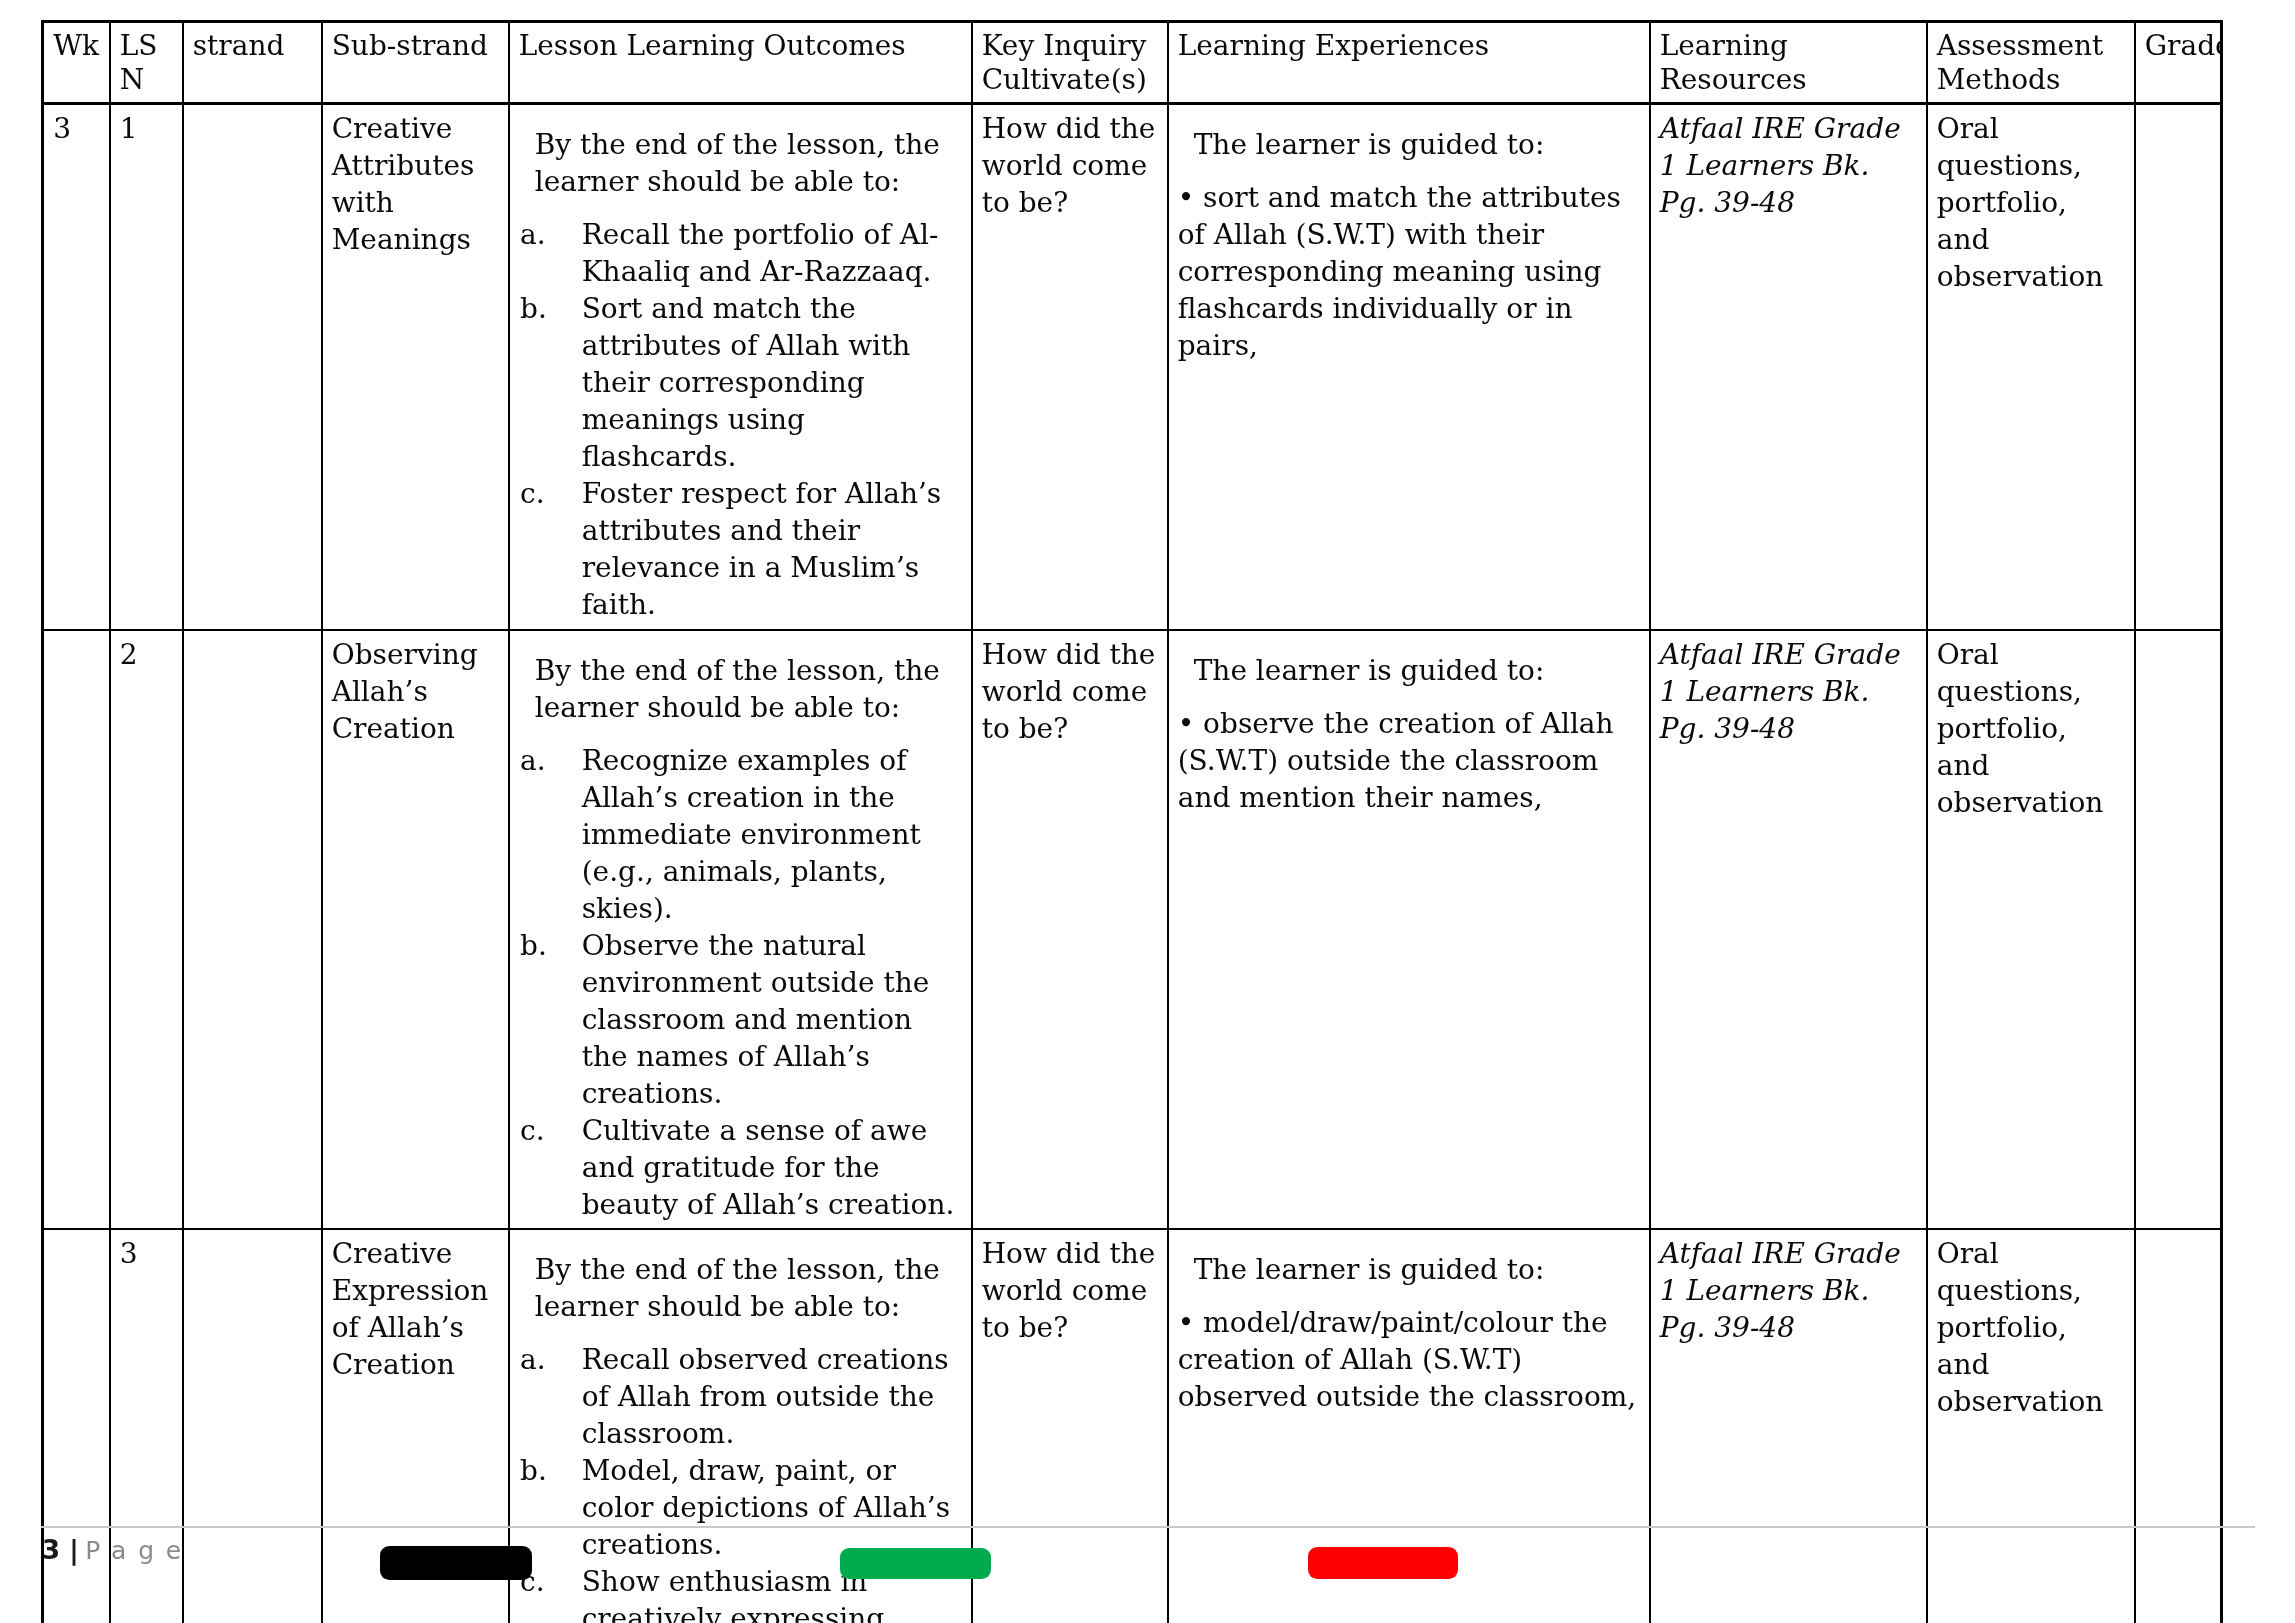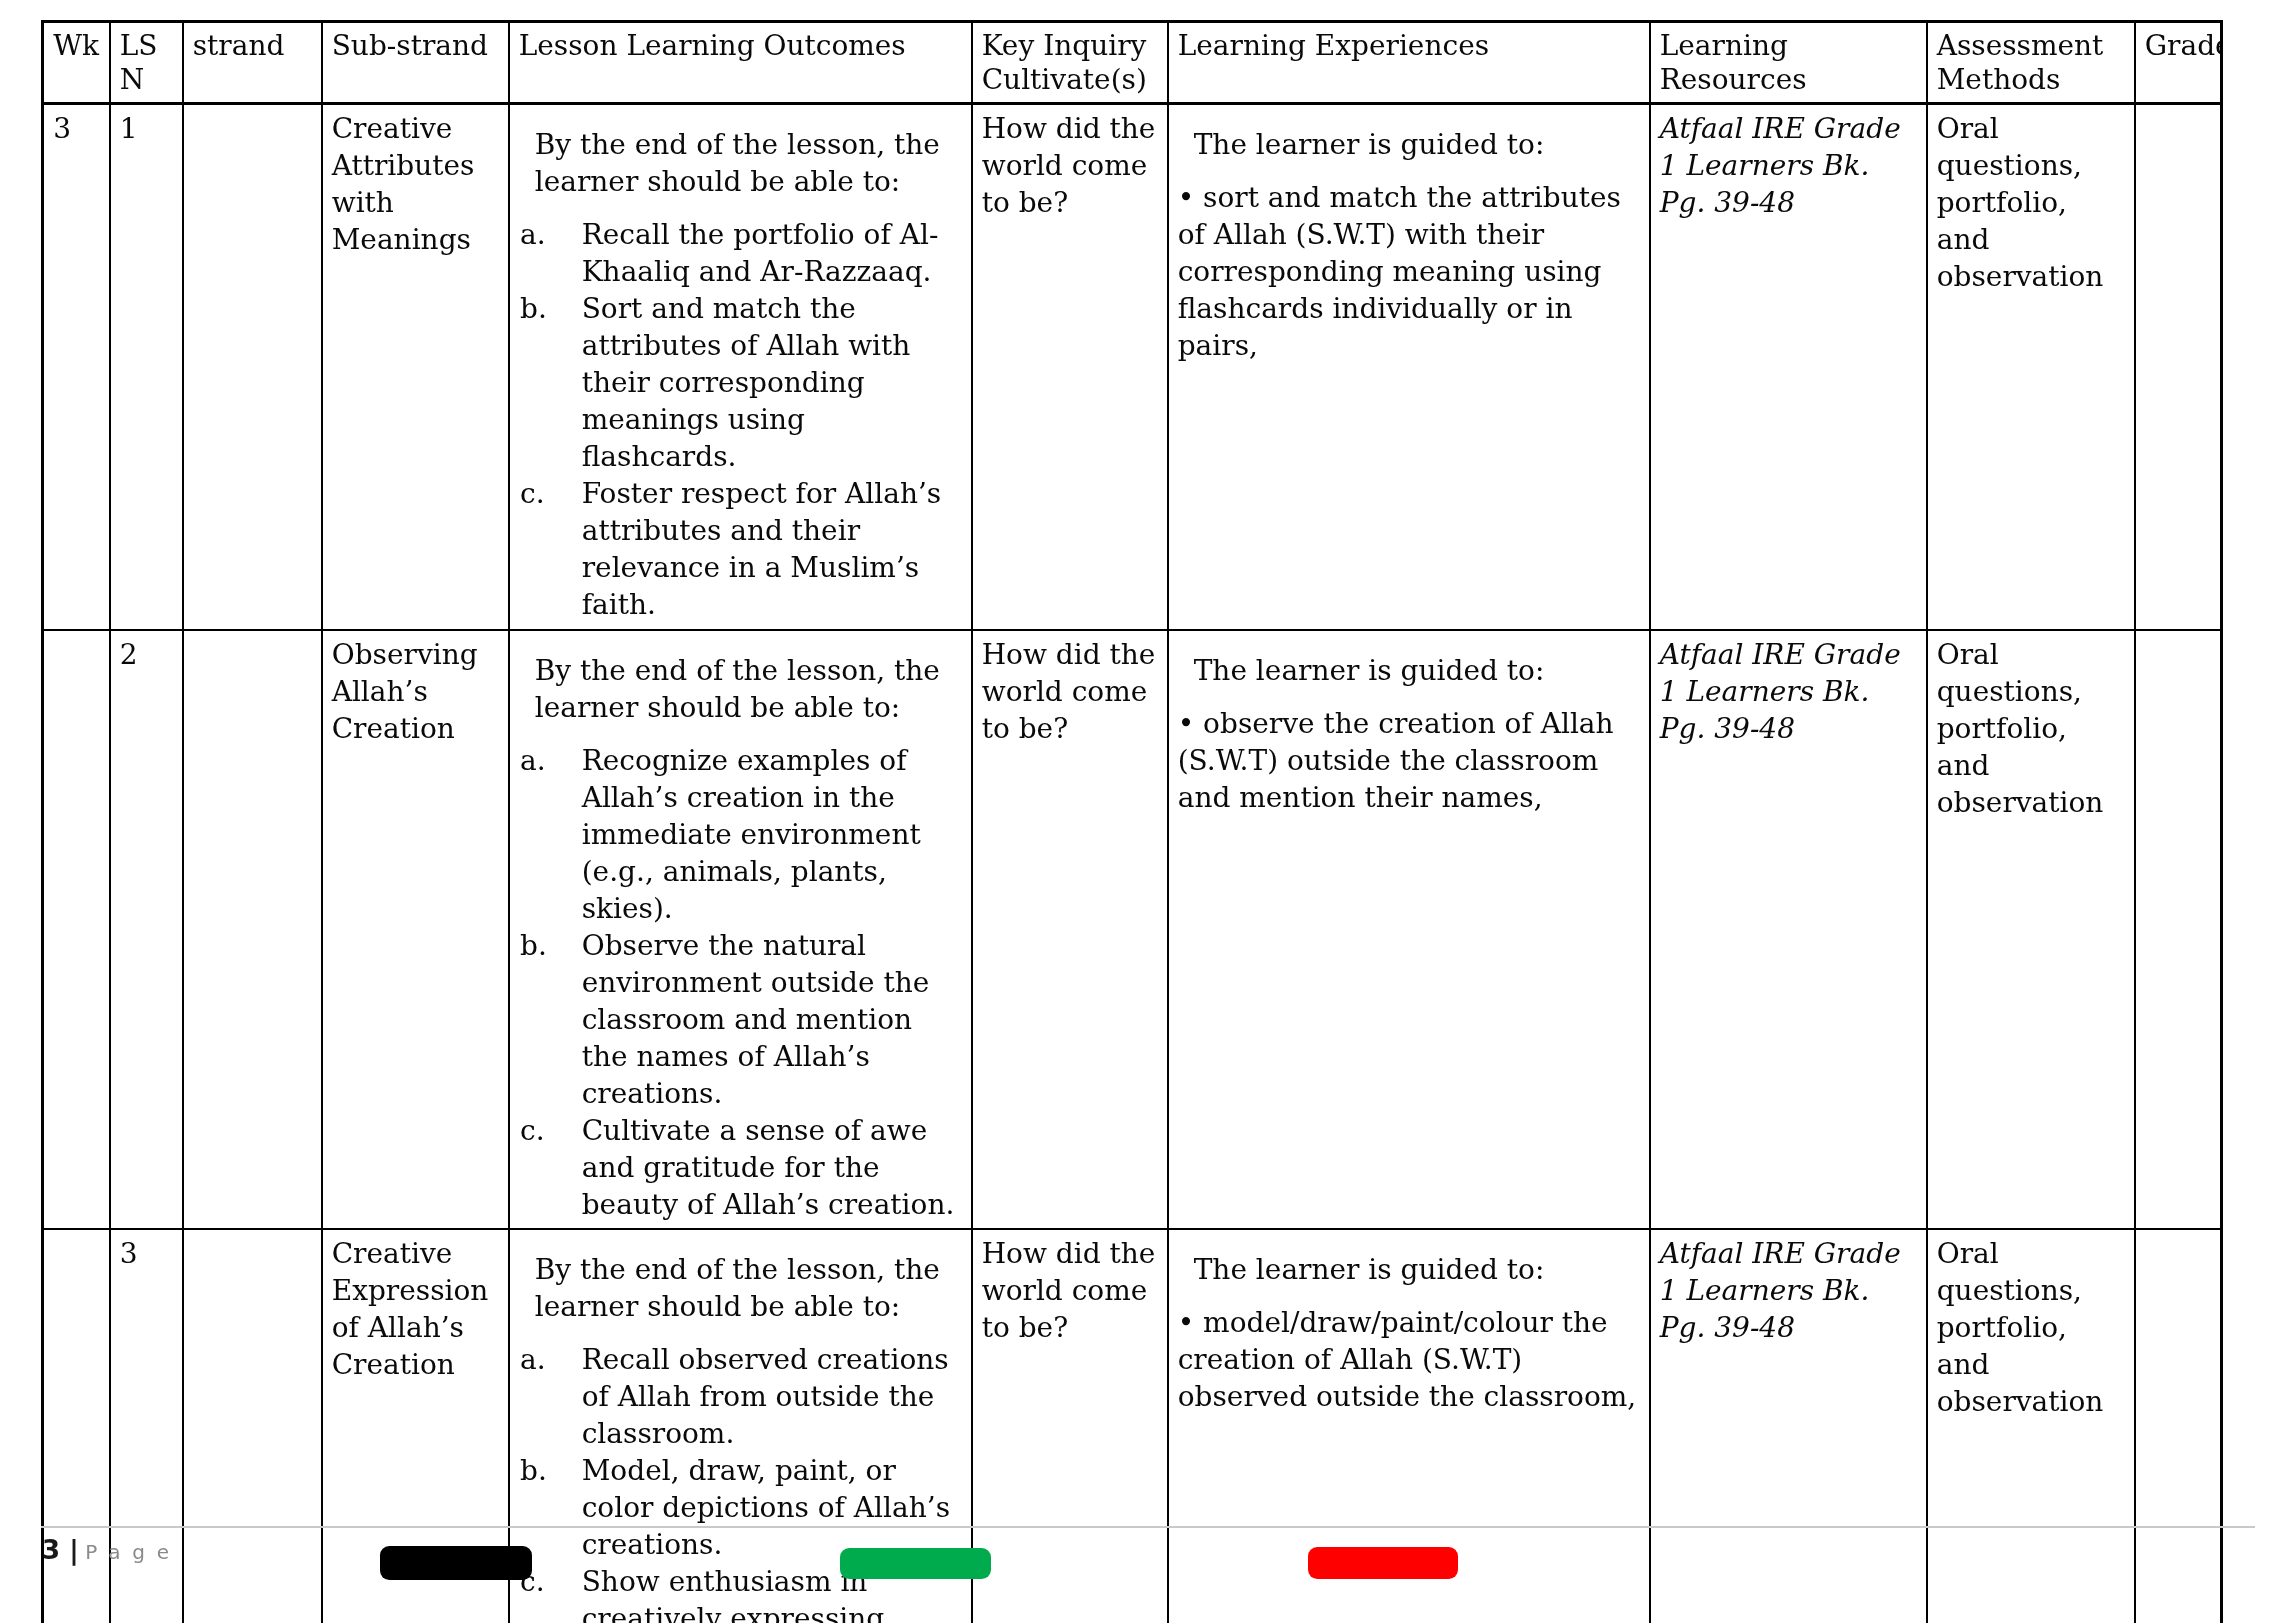--- a/index.html
+++ b/index.html
@@ -76,21 +76,21 @@
     top: 1536px;
     font-family: "DejaVu Sans", "Liberation Sans", sans-serif;
     font-size: 26px;
     line-height: 29px;
     white-space: nowrap;
   }
   .footer-text .num { font-weight: bold; color: #1a1a1a; }
   .footer-text .sep { font-weight: bold; color: #1a1a1a; margin: 0 6.5px 0 9.2px; }
   .footer-text .plabel {
     color: #8a8a8a;
-    font-size: 20px;
+    font-size: 25px;
     letter-spacing: 11.8px;
   }
   .bar {
     position: absolute;
     border-radius: 9.2px;
   }
   .bar-1 { left: 380px;  top: 1546px; width: 152px; height: 34px; }
   .bar-2 { left: 840px; top: 1548px; width: 151px; height: 31px; }
   .bar-3 { left: 1308px; top: 1547px; width: 150px; height: 32px; }
 </style>

